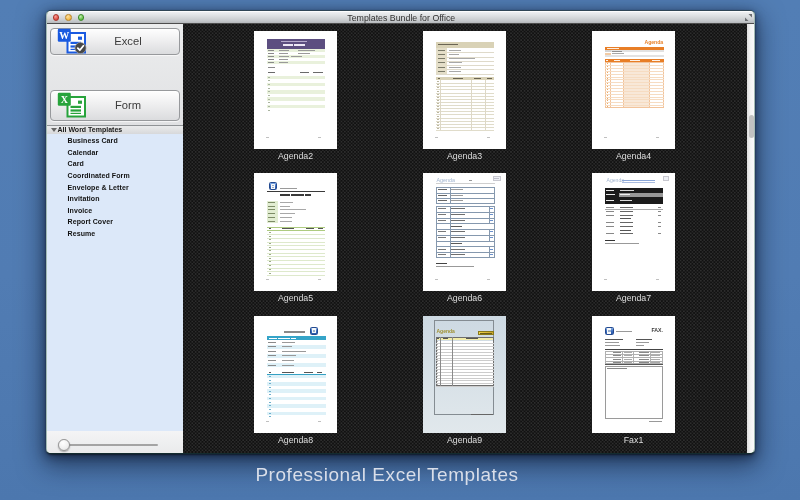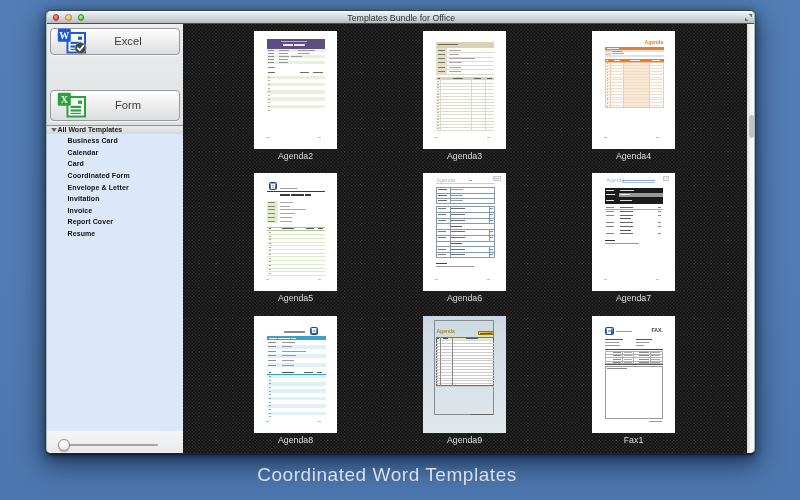--- a/index.html
+++ b/index.html
@@ -552,12 +552,12 @@
       <div style="position:absolute;left:31.5px;top:46.300000000000004px;width:8px;height:0.75px;background:#aaa;"></div>
       <div style="position:absolute;left:47px;top:46.300000000000004px;width:10px;height:0.75px;background:#888;"></div>
       <div style="position:absolute;left:59px;top:46.300000000000004px;width:9px;height:0.75px;background:#aaa;"></div>
       <div style="position:absolute;left:13px;top:48.8px;width:58px;height:0.7px;background:#555;"></div>
       <div style="position:absolute;left:13px;top:50.5px;width:58px;height:53px;border:0.6px solid #9a9a9a"></div>
       <div style="position:absolute;left:15px;top:52.3px;width:20px;height:0.9px;background:#888;"></div>
       <div style="position:absolute;left:57px;top:105.3px;width:13px;height:0.9px;background:#999;"></div>
     </div>
     <div style="position:absolute;left:535px;top:424.3px;width:103px;text-align:center;font-size:8.8px;line-height:10px;color:#dedede">Fax1</div>
 </div>
-<div style="position:absolute;left:0px;top:463.8px;width:774px;text-align:center;font-size:19px;color:#D9DEE9;letter-spacing:0.55px">Coordinated Word Templates</div>
+<div style="position:absolute;left:0px;top:463.8px;width:774px;text-align:center;font-size:19px;color:#D9DEE9;letter-spacing:0.55px">Professional Excel Templates</div>
 </body></html>

